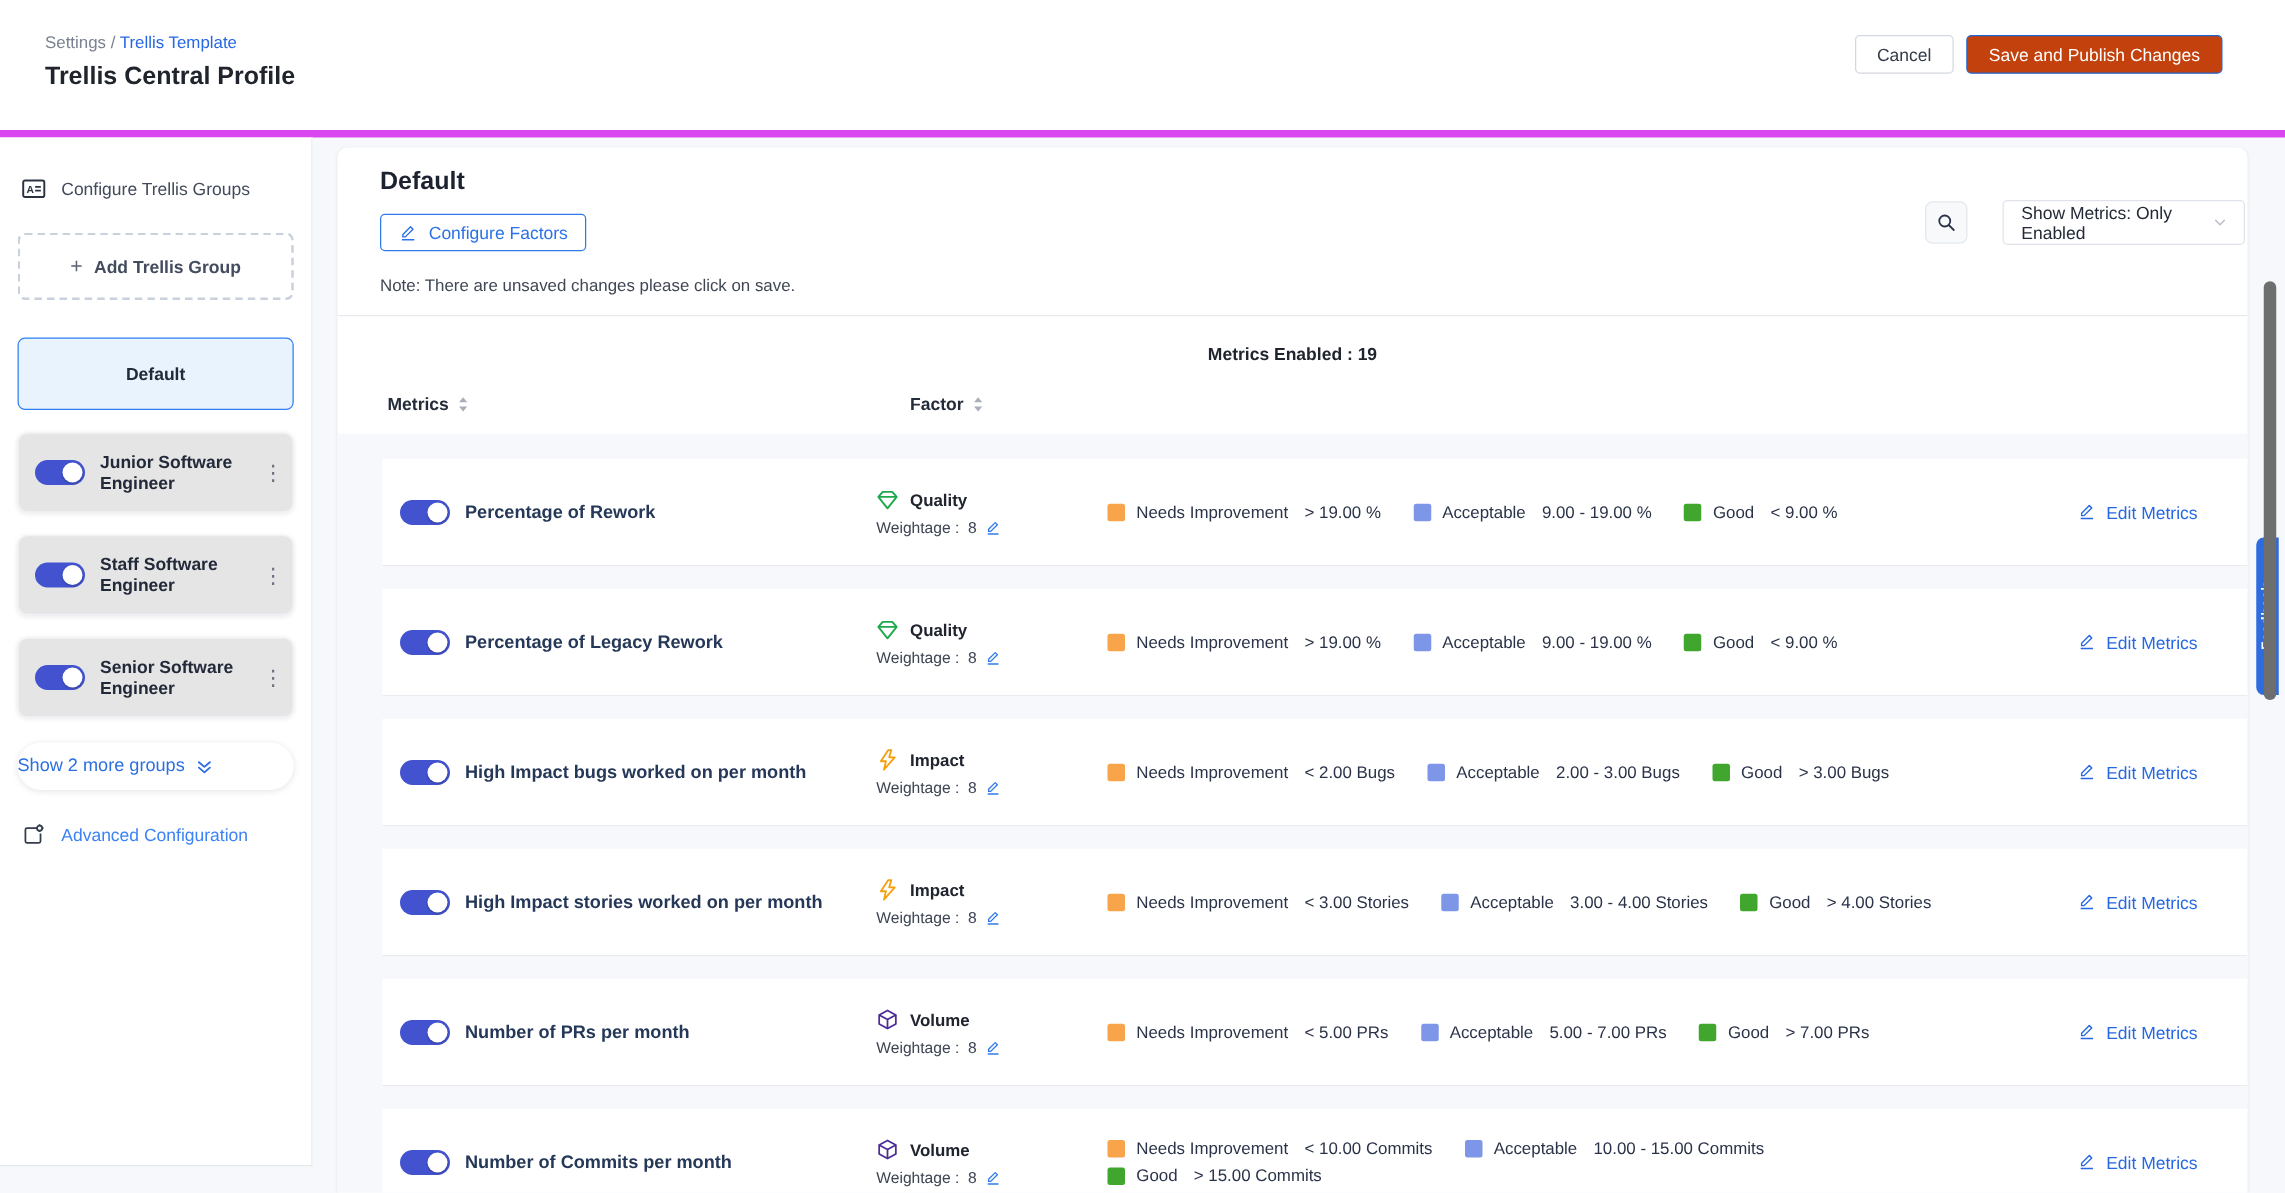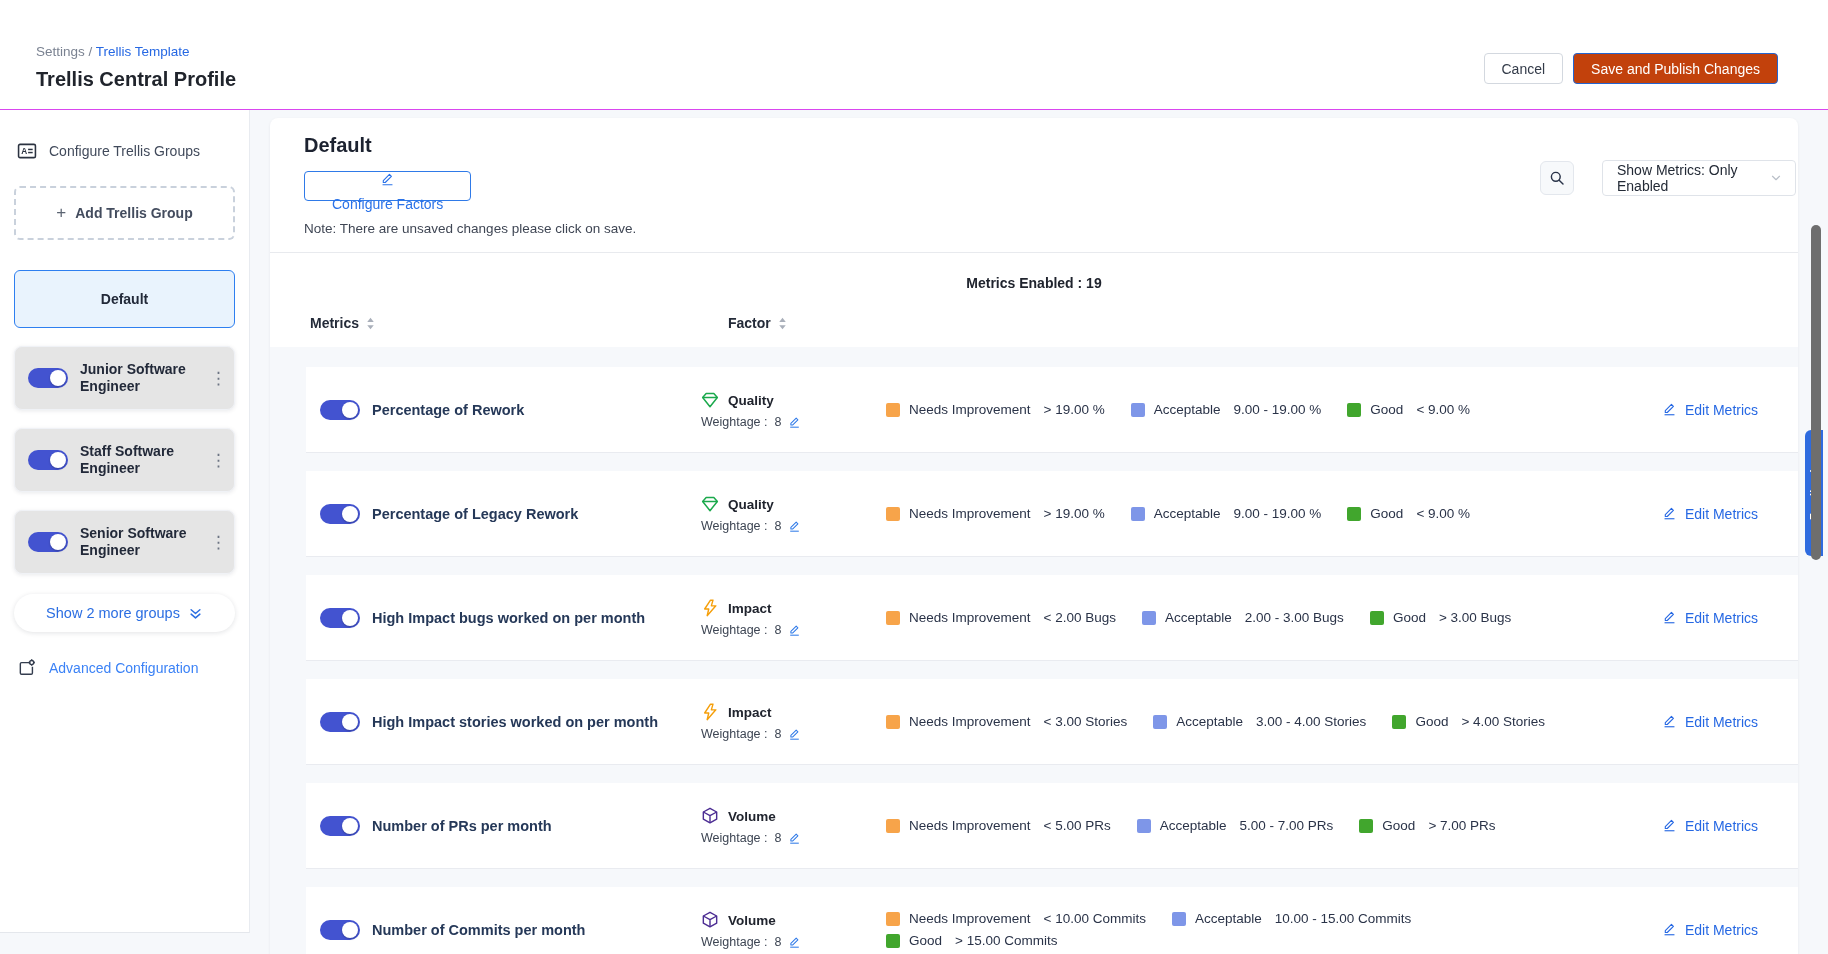--- a/index.html
+++ b/index.html
@@ -5,22 +5,22 @@
   * { box-sizing: border-box; margin: 0; padding: 0; }
   html, body { width: 1828px; height: 954px; overflow: hidden; }
   body {
     font-family: "Liberation Sans", sans-serif;
     background: #f6f8fb;
     color: #232a36;
     position: relative;
   }
   
   .top-header {
-    height: 110px; background: #fff; border-bottom: 1px solid #d946ef;
-    display: flex; justify-content: space-between; align-items: center;
+    height: 110px; background: #fff; border-bottom: 6px solid #d946ef;
+    display: flex; justify-content: space-between; align-items: flex-start;
     padding: 26px 50px 0 36px;
   }
   .breadcrumb { font-size: 13.5px; color: #7a8291; }
   .breadcrumb .crumb-link { color: #2668e3; cursor: pointer; }
   .page-title { font-size: 20px; font-weight: bold; color: #20242c; margin-top: 9px; }
   .header-actions { display: flex; gap: 10px; margin-top: 2px; }
   .btn { height: 31px; border-radius: 4px; font-size: 14px; display: inline-flex;
          align-items: center; padding: 0 17px; cursor: pointer; font-family: inherit; }
   .btn-secondary { background: #fff; border: 1px solid #d3d8df; color: #333b49; }
   .btn-primary  { background: #c2410c; border: 1px solid #2265d2; color: #fff; }
@@ -54,35 +54,35 @@
   }
   .group-card .group-name { flex: 1; font-size: 14px; font-weight: bold; color: #222939; line-height: 1.22; }
   .kebab { font-size: 17px; color: #6c7483; width: 16px; text-align: center; cursor: pointer; }
   .toggle { width: 40px; min-width: 40px; height: 20px; border-radius: 10px; background: #4353d0;
             position: relative; cursor: pointer; }
   .toggle .knob { position: absolute; top: 2px; right: 2px; width: 16px; height: 16px;
                   background: #fff; border-radius: 50%; box-shadow: 0 1px 2px rgba(0,0,0,.25); }
   .show-more-pill {
     margin-top: 20px; height: 38px; background: #fff; border-radius: 19px;
     box-shadow: 0 1px 5px rgba(16,24,40,.12); display: flex; align-items: center;
-    justify-content: center; gap: 8px; color: #2b6ee2; font-size: 14.5px; cursor: pointer;
+    gap: 8px; color: #2b6ee2; font-size: 14.5px; cursor: pointer;
   }
   .advanced-row { margin-top: 26px; display: flex; align-items: center; gap: 12px;
                   font-size: 14px; color: #3b82f6; padding-left: 3px; cursor: pointer; }
 
   
   .main-area { flex: 1; padding: 8px 30px 0 20px; position: relative; }
   .main-card { background: #fff; border-radius: 8px; box-shadow: 0 1px 3px rgba(16,24,40,.07);
                min-height: 1100px; overflow: hidden; }
   .card-top { padding: 8px 34px 16px 34px; position: relative; }
   .group-title { font-size: 20px; font-weight: bold; color: #1c2230; padding-top: 8px; }
   .configure-btn {
     margin-top: 14px; display: inline-flex; align-items: center; gap: 9px; height: 30px;
-    padding: 0 27px; border: 1px solid #2f7ae8; border-radius: 4px; background: #fff;
-    color: #2a72e8; font-size: 14px; cursor: pointer; font-family: inherit; flex-direction: column;
+    padding: 0 14px; border: 1px solid #2f7ae8; border-radius: 4px; background: #fff;
+    color: #2a72e8; font-size: 14px; cursor: pointer; font-family: inherit;
   }
   .note-text { margin-top: 20px; font-size: 13.5px; color: #3f4654; }
   .top-controls { position: absolute; top: 42px; right: 2px; display: flex; align-items: center; gap: 28px; }
   .search-btn { width: 34px; height: 34px; border-radius: 6px; border: 1px solid #e3e7ed;
                 background: #f7f9fb; display: flex; align-items: center; justify-content: center; cursor: pointer; }
   .filter-select { width: 194px; height: 36px; border: 1px solid #dfe3e9; border-radius: 4px;
                    background: #fff; display: flex; align-items: center; justify-content: space-between;
                    padding: 0 12px 0 14px; font-size: 14px; color: #232a36; cursor: pointer; }
   .card-divider { border-top: 1px solid #e8eaee; }
   .metrics-enabled { padding: 22px 34px 10px 34px; font-size: 14px; font-weight: bold; color: #20242e; text-align: center; }

